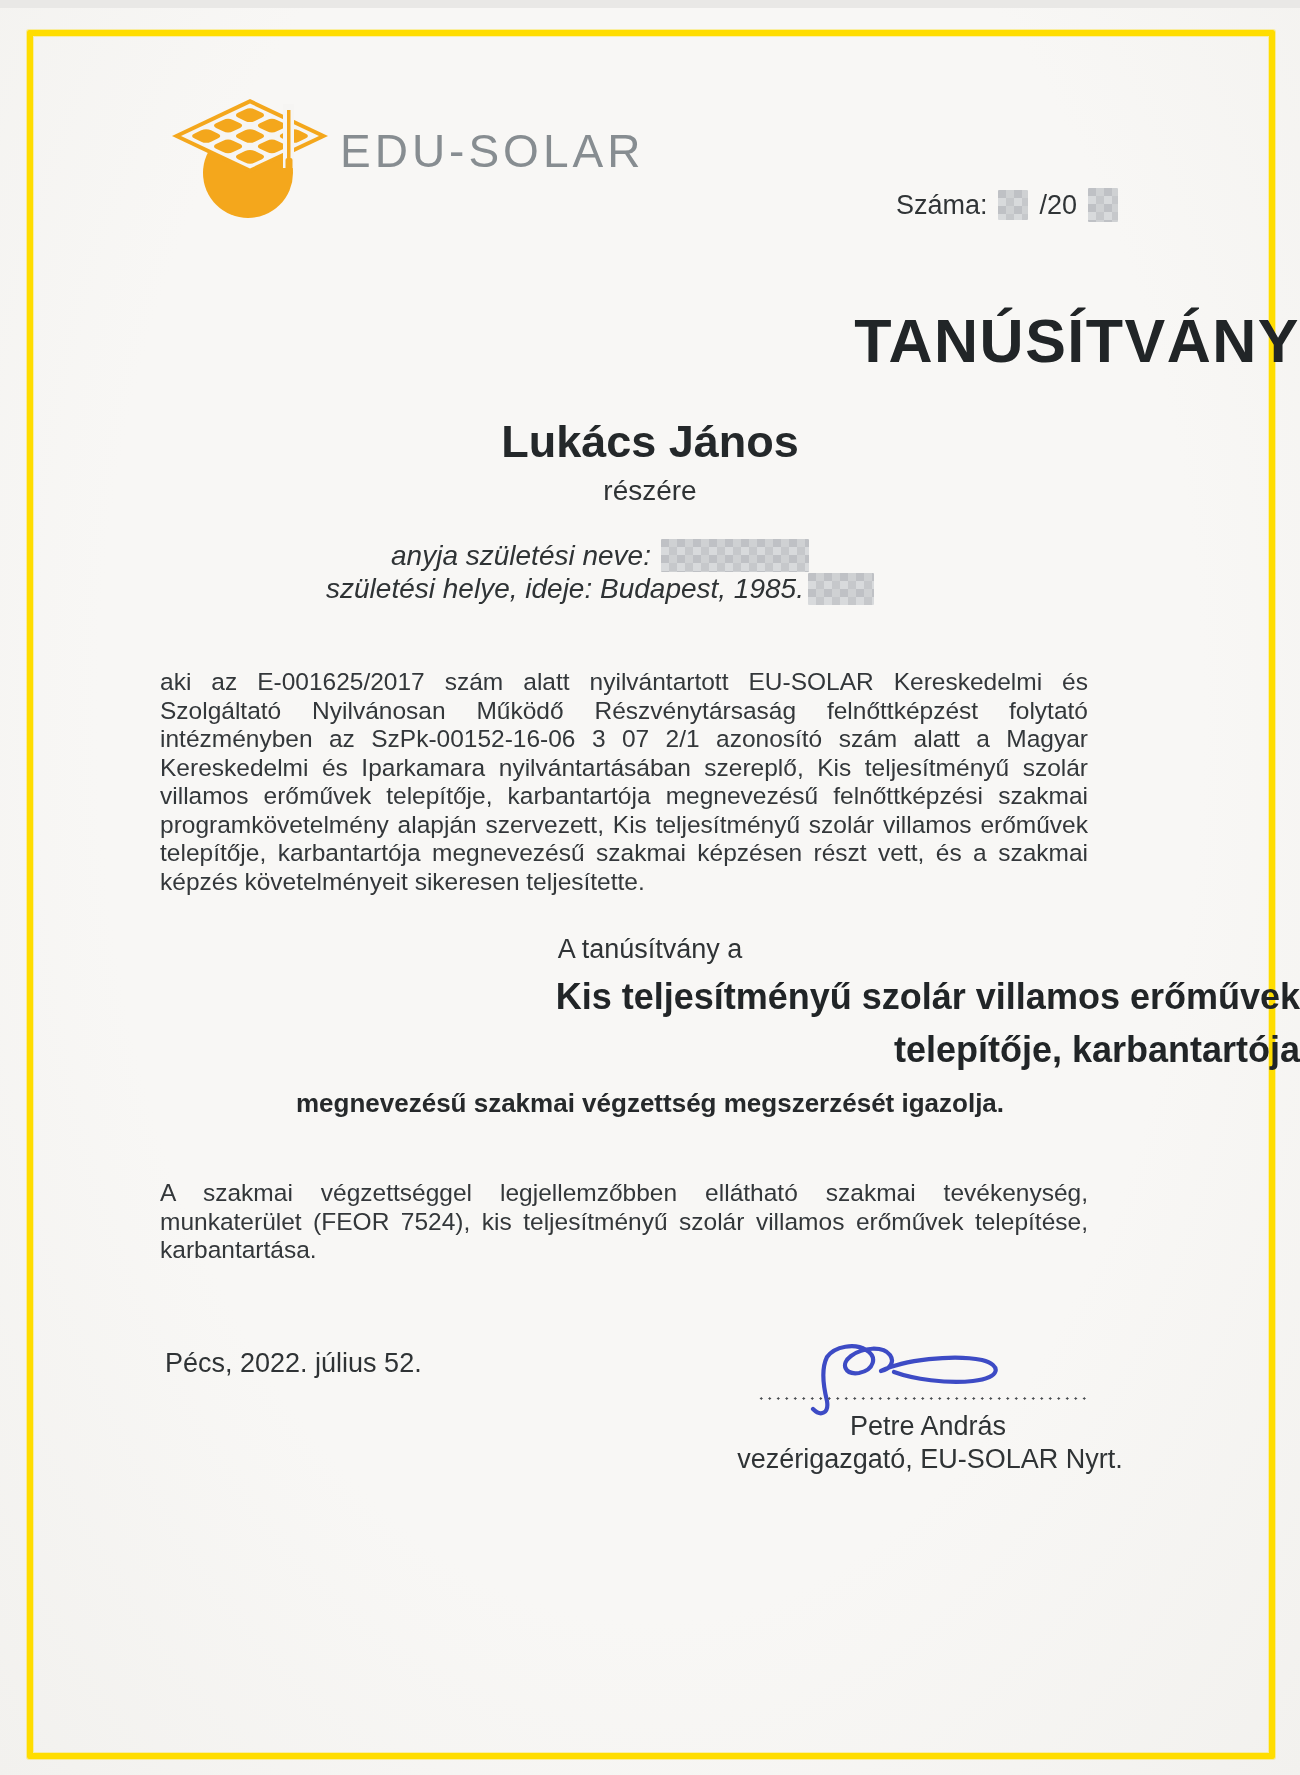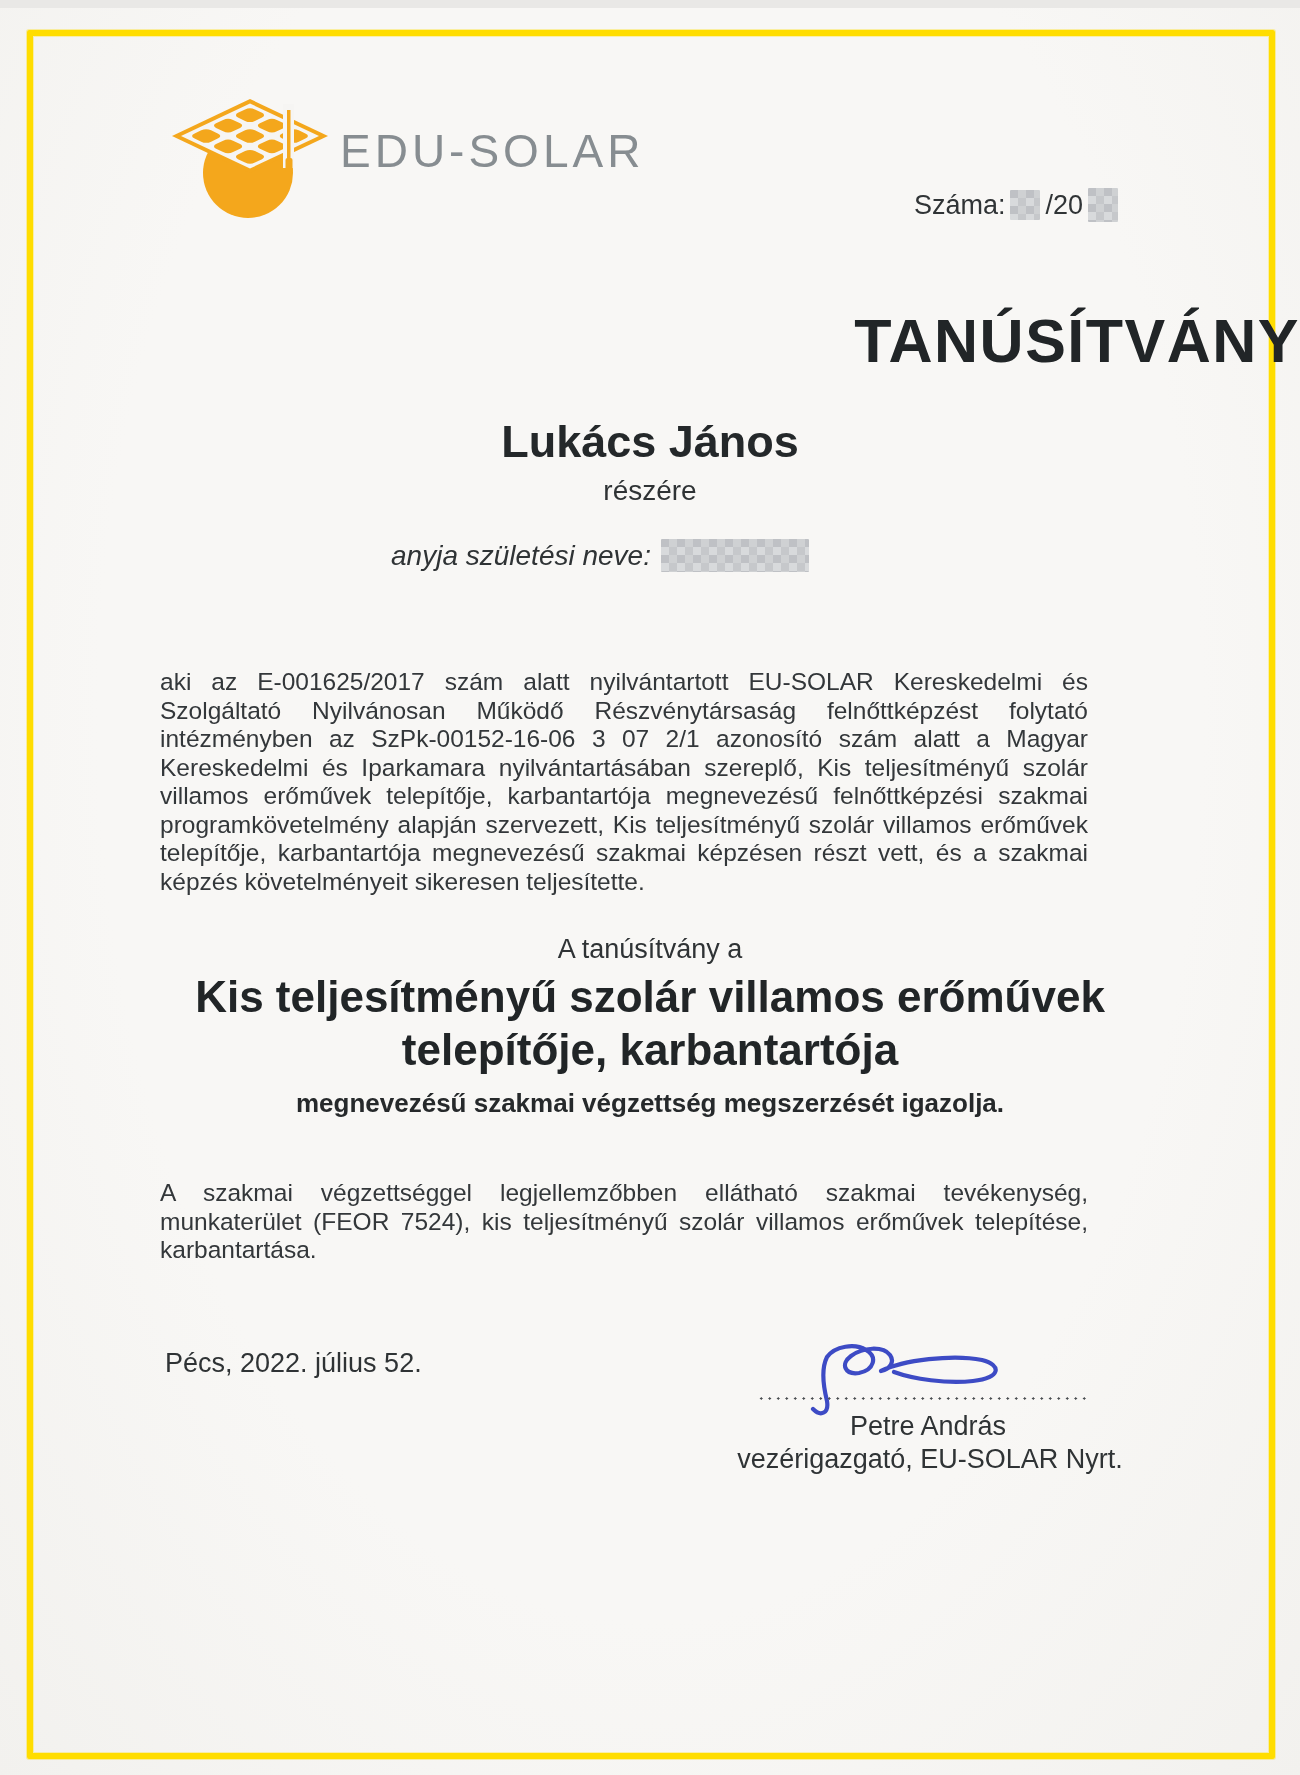--- a/index.html
+++ b/index.html
@@ -22,21 +22,21 @@
   
   .logo{position:absolute;left:170px;top:88px;width:160px;height:125px;}
   .brand{
     position:absolute;left:340px;top:116px;
     font-size:46px;font-weight:300;letter-spacing:4px;
     color:#878d91;
   }
   
   .serial{
     position:absolute;top:180px;right:182px;
-    display:flex;align-items:center;gap:5px;
+    display:flex;align-items:center;gap:11px;
     font-size:27px;color:#303436;
   }
   .redacted{
     display:inline-block;
     background:conic-gradient(from 90deg,#c6c8cb 25%,#d8dadc 25% 50%,#bfc1c5 50% 75%,#cfd1d3 75%) 0 0 / 16px 16px;
     border-radius:1px;
   }
   .r-serial1{width:30px;height:30px;}
   .r-serial2{width:30px;height:34px;}
   .r-mother{width:148px;height:33px;margin-left:10px;}
@@ -67,21 +67,21 @@
     text-align:justify;color:#33373a;
   }
   .body-par{top:660px;}
   .feor-par{top:1171px;}
   .cert-intro{
     position:absolute;left:0;top:926px;width:100%;
     text-align:center;font-size:27px;color:#2f3335;
   }
   .qual-name{
     position:absolute;left:0;top:962px;width:100%;
-    text-align:center;font-size:44px;font-weight:bold;line-height:53px;
+    text-align:right;font-size:36px;font-weight:bold;line-height:53px;
     color:#212527;
   }
   .qual-name span{display:block;}
   .qual-outro{
     position:absolute;left:0;top:1080px;width:100%;
     text-align:center;font-size:26px;font-weight:bold;color:#26292b;
   }
   .date-line{
     position:absolute;left:165px;top:1340px;
     font-size:27px;color:#2f3335;
@@ -145,20 +145,24 @@
   <div class="title">TANÚSÍTVÁNY</div>
 
   <div class="name">Lukács János</div>
   <div class="for-label">részére</div>
 
   <div class="birth-wrap">
     <div class="birth-line">
       <span>anyja születési neve:</span>
       <span class="redacted r-mother"></span>
     </div>
+    <div class="birth-line">
+      <span>születési helye, ideje:</span>&nbsp;<span>Budapest, 1985.</span>
+      <span class="redacted r-birth"></span>
+    </div>
   </div>
 
   <div class="par body-par">aki az E-001625/2017 szám alatt nyilvántartott EU-SOLAR Kereskedelmi és Szolgáltató Nyilvánosan Működő Részvénytársaság felnőttképzést folytató intézményben az SzPk-00152-16-06 3 07 2/1 azonosító szám alatt a Magyar Kereskedelmi és Iparkamara nyilvántartásában szereplő, Kis teljesítményű szolár villamos erőművek telepítője, karbantartója megnevezésű felnőttképzési szakmai programkövetelmény alapján szervezett, Kis teljesítményű szolár villamos erőművek telepítője, karbantartója megnevezésű szakmai képzésen részt vett, és a szakmai képzés követelményeit sikeresen teljesítette.</div>
 
   <div class="cert-intro">A tanúsítvány a</div>
 
   <div class="qual-name">
     <span>Kis teljesítményű szolár villamos erőművek</span>
     <span>telepítője, karbantartója</span>
   </div>

